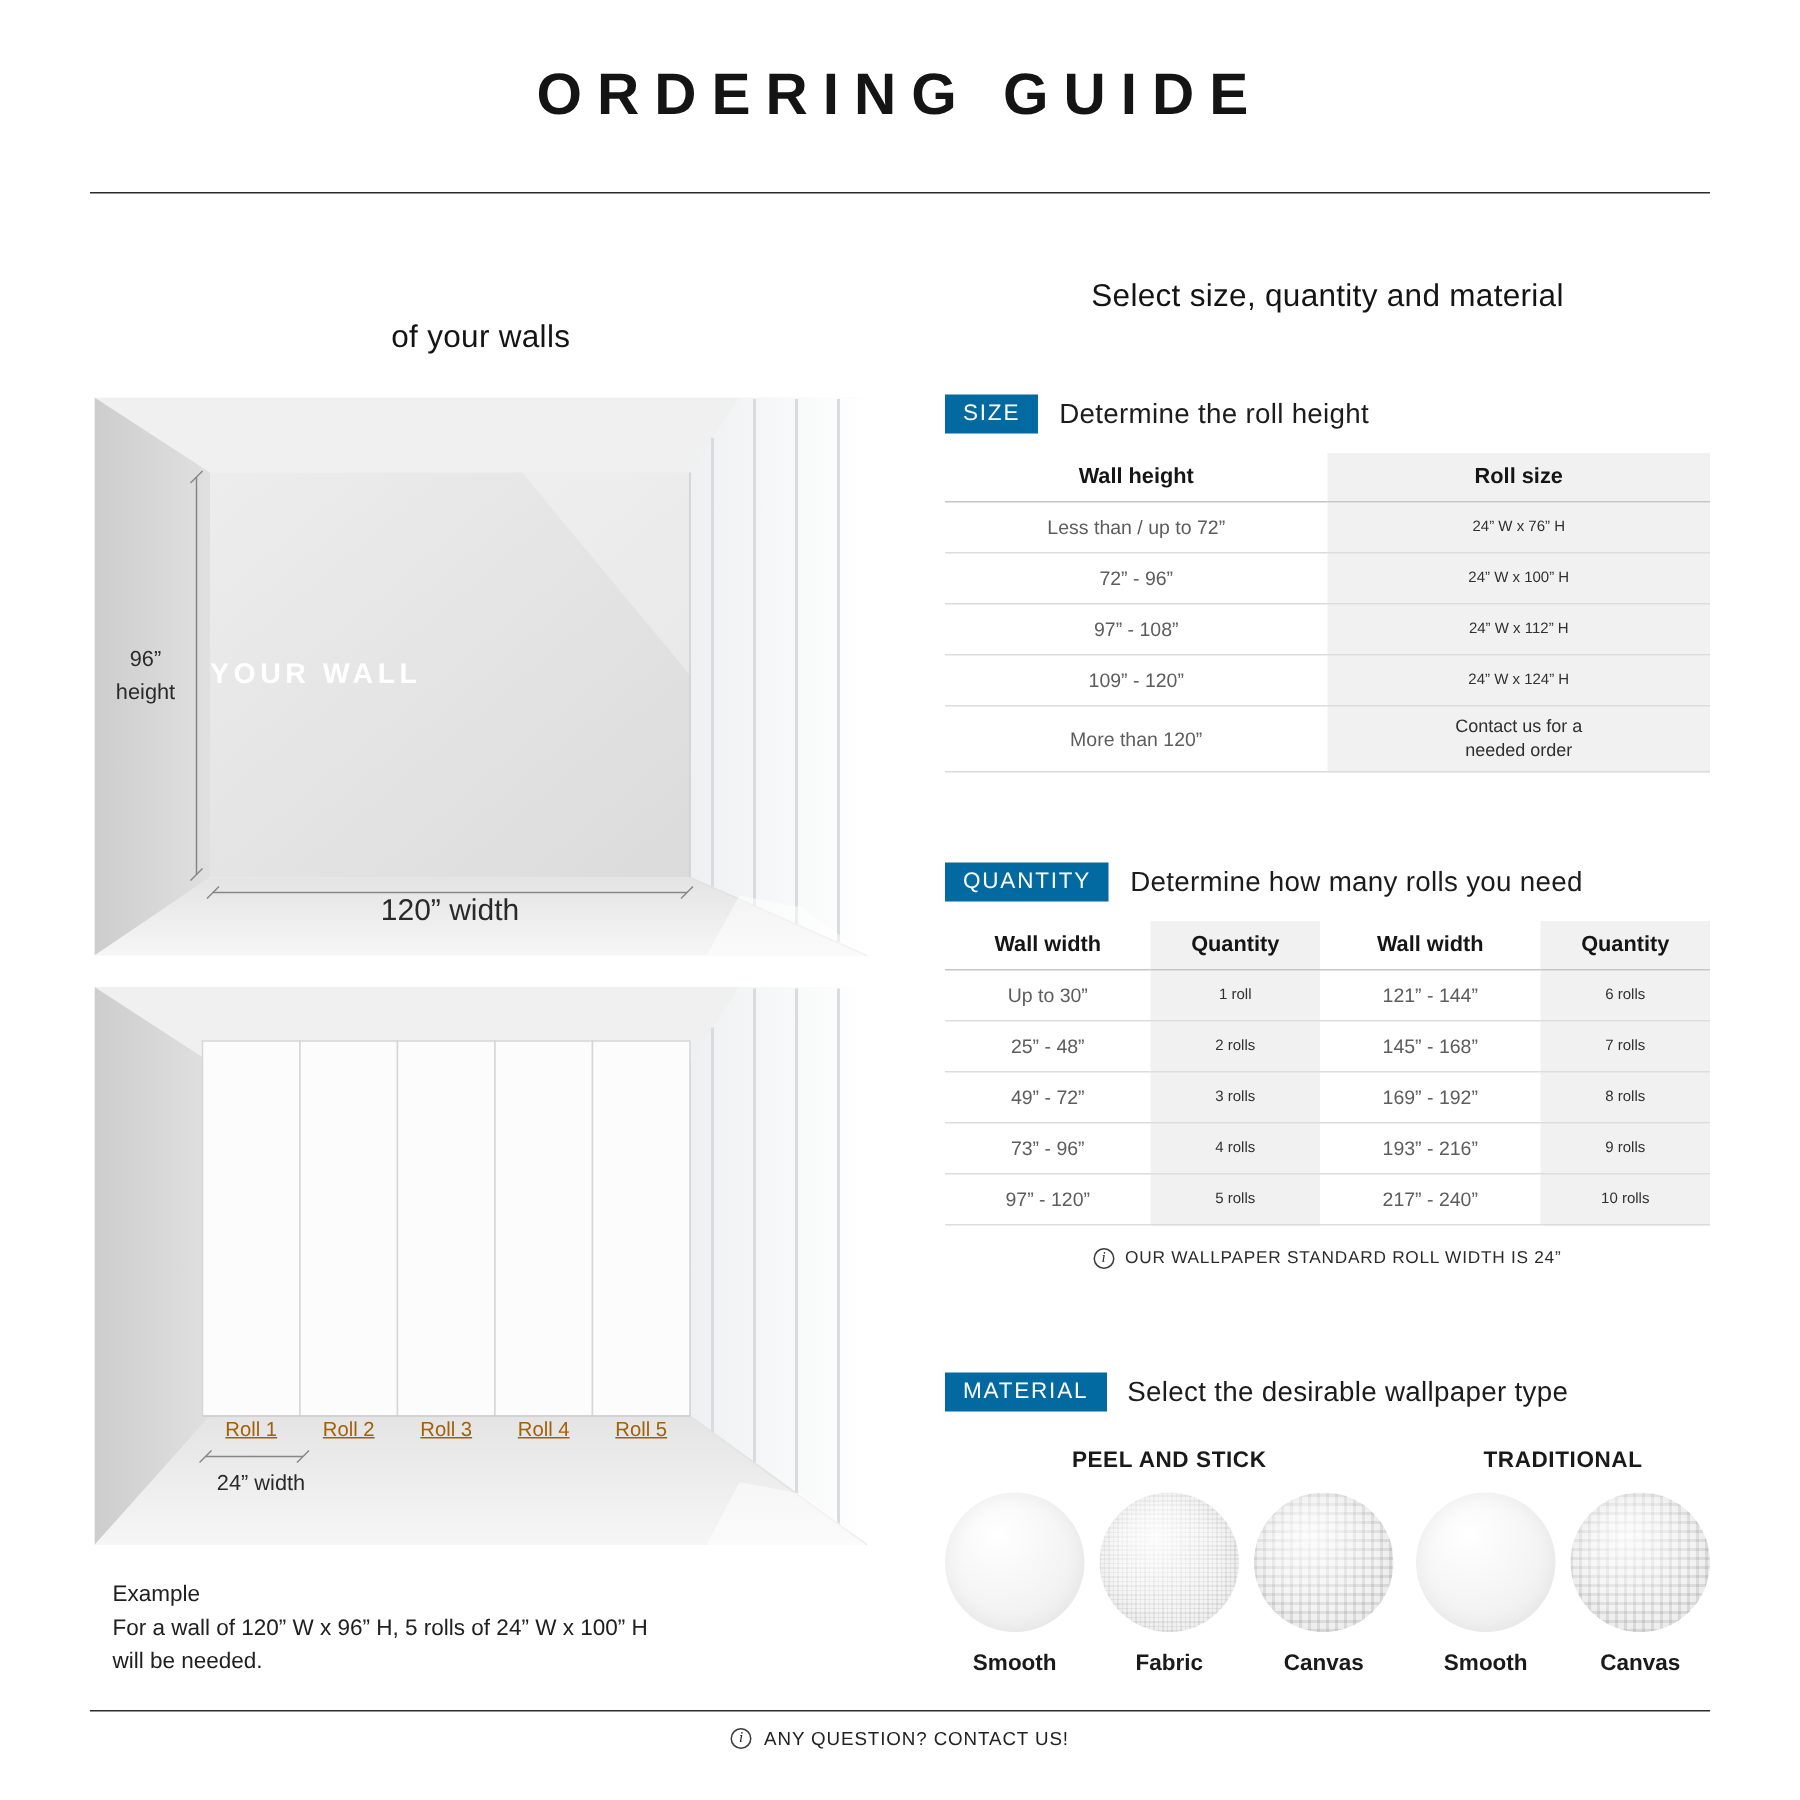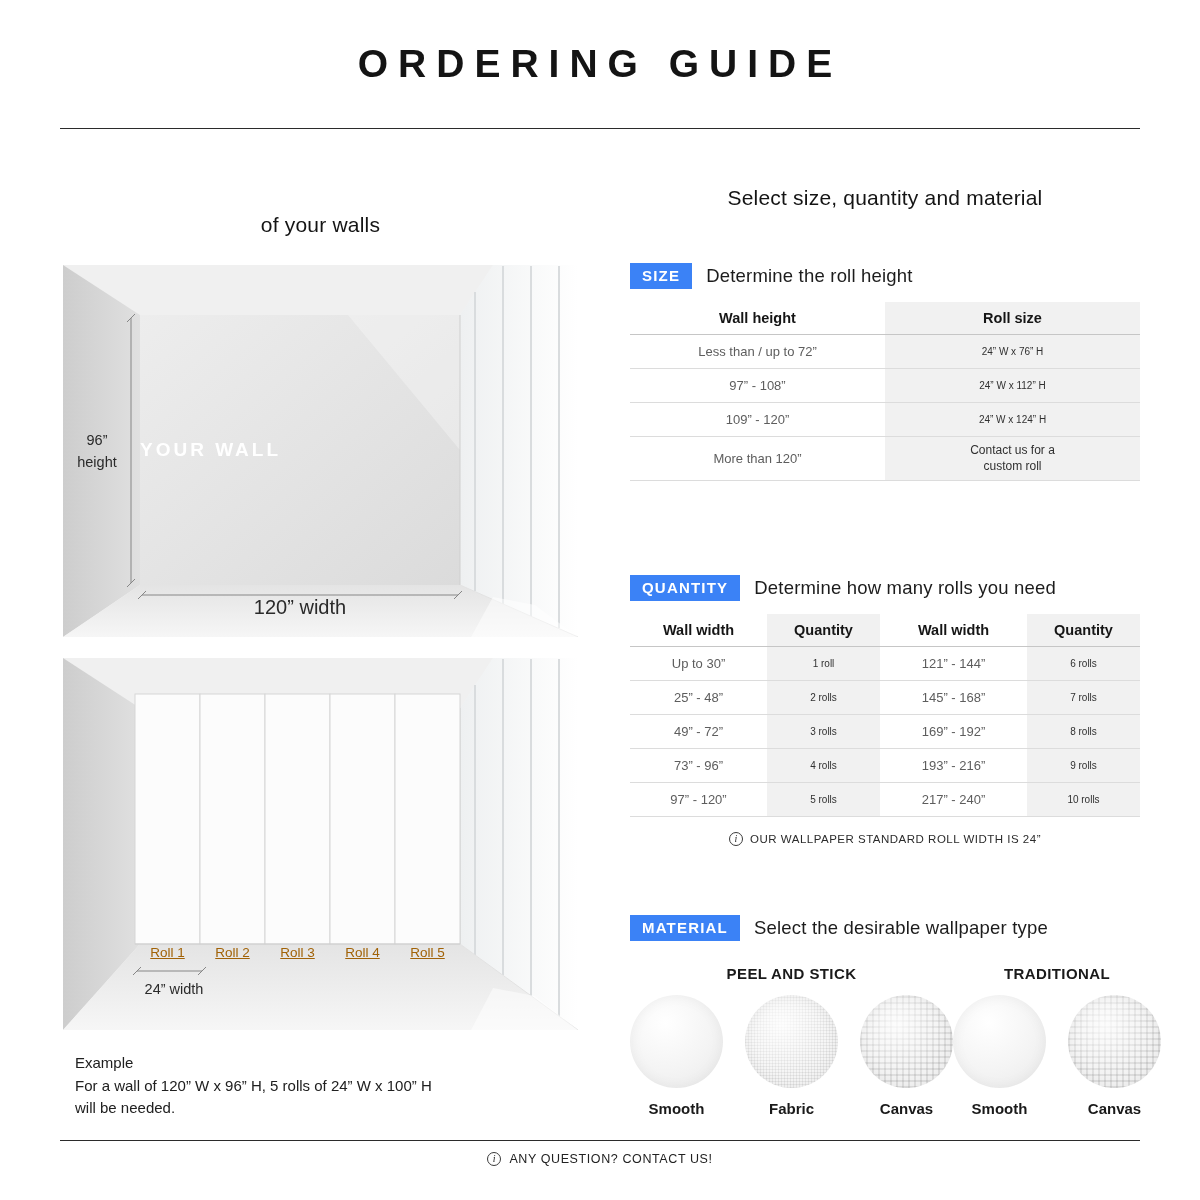--- a/index.html
+++ b/index.html
@@ -32,39 +32,39 @@
   .roll-label{position:absolute;top:287px;width:65px;text-align:center;font-size:13.5px;color:#a16207;text-decoration:underline;}
   .width-label2{position:absolute;left:36px;top:323px;width:150px;text-align:center;font-size:14.5px;color:#2a2a2a;}
   .example{position:absolute;left:12px;top:872px;font-size:15px;line-height:1.5;color:#202020;}
 
   
   .sec{position:absolute;left:0;right:0;}
   .sec-size{top:80px;}
   .sec-quantity{top:392px;}
   .sec-material{top:732px;}
   .badge-row{display:flex;align-items:center;gap:14px;}
-  .badge{background:#3b82f6;color:#ffffff;font-size:15px;font-weight:700;letter-spacing:1.2px;padding:4px 12px 5px;}
+  .badge{background:#0369a1;color:#ffffff;font-size:15px;font-weight:400;letter-spacing:1.2px;padding:4px 12px 5px;}
   .subtitle{font-size:18.5px;color:#1c1c1c;letter-spacing:.2px;}
 
   table{width:100%;border-collapse:collapse;table-layout:fixed;margin-top:13px;}
   th{font-size:14.5px;font-weight:700;color:#151515;padding:8px 4px;border-bottom:1px solid #c6c6c6;text-align:center;}
   td{text-align:center;border-bottom:1px solid #dcdcdc;padding:9px 4px;}
   td.wall{font-size:13px;color:#5d5d5d;}
   td.val{font-size:10px;color:#303030;}
   .gray{background:#f1f1f1;}
   td.small{font-size:12px;line-height:1.3;padding:6px 4px;}
   .narrow{display:block;max-width:125px;margin:0 auto;}
 
   .note{margin-top:15px;display:flex;justify-content:center;align-items:center;gap:7px;font-size:11.5px;letter-spacing:.5px;color:#2b2b2b;}
   .info-icon{display:inline-flex;align-items:center;justify-content:center;width:14px;height:14px;border:1px solid #3a3a3a;border-radius:50%;font-size:10px;font-family:"Liberation Serif",serif;font-style:italic;line-height:1;flex:0 0 auto;box-sizing:border-box;}
 
   .mat-groups{display:flex;justify-content:space-between;margin-top:24px;}
   .mat-group{text-align:center;}
   .mat-title{font-size:15px;font-weight:700;letter-spacing:.4px;margin-bottom:13px;}
-  .swatches{display:flex;gap:22px;}
+  .swatches{display:flex;gap:10px;}
   .swatch{width:93px;}
   .circle{width:93px;height:93px;border-radius:50%;box-shadow:inset 0 0 14px rgba(0,0,0,.05);}
   .swatch-label{margin-top:12px;font-size:15px;font-weight:700;}
   .circle.smooth{background:radial-gradient(circle at 38% 30%, #ffffff 0%, #f4f4f4 55%, #e9e9e9 100%);}
   .circle.fabric{
     background-color:#f4f4f4;
     background-image:
       radial-gradient(circle at 40% 32%, rgba(255,255,255,.85), rgba(255,255,255,0) 65%),
       repeating-linear-gradient(0deg, rgba(120,120,120,.12) 0 1px, transparent 1px 3px),
       repeating-linear-gradient(90deg, rgba(120,120,120,.12) 0 1px, transparent 1px 3px);
@@ -228,31 +228,35 @@
             <th>Wall height</th>
             <th class="gray">Roll size</th>
           </tr>
         </thead>
         <tbody>
           <tr>
             <td class="wall">Less than / up to 72”</td>
             <td class="val gray">24” W x 76” H</td>
           </tr>
           <tr>
+            <td class="wall">72” - 96”</td>
+            <td class="val gray">24” W x 100” H</td>
+          </tr>
+          <tr>
             <td class="wall">97” - 108”</td>
             <td class="val gray">24” W x 112” H</td>
           </tr>
           <tr>
             <td class="wall">109” - 120”</td>
             <td class="val gray">24” W x 124” H</td>
           </tr>
           <tr>
             <td class="wall">More than 120”</td>
             <td class="val gray small">
-              <span class="narrow">Contact us for a custom roll</span>
+              <span class="narrow">Contact us for a needed order</span>
             </td>
           </tr>
         </tbody>
       </table>
     </div>
 
     <div class="sec sec-quantity">
       <div class="badge-row">
         <span class="badge">QUANTITY</span>
         <span class="subtitle">Determine how many rolls you need</span>

